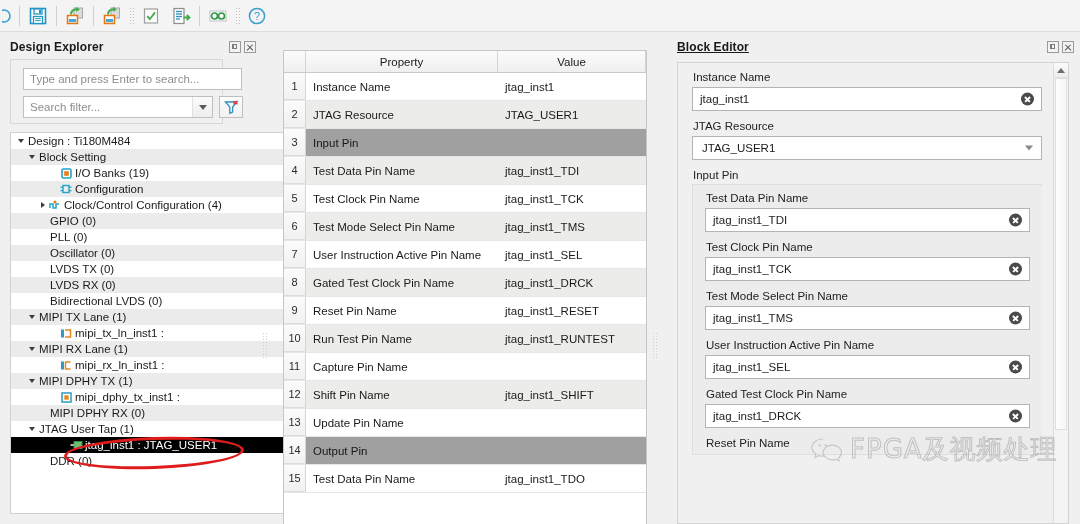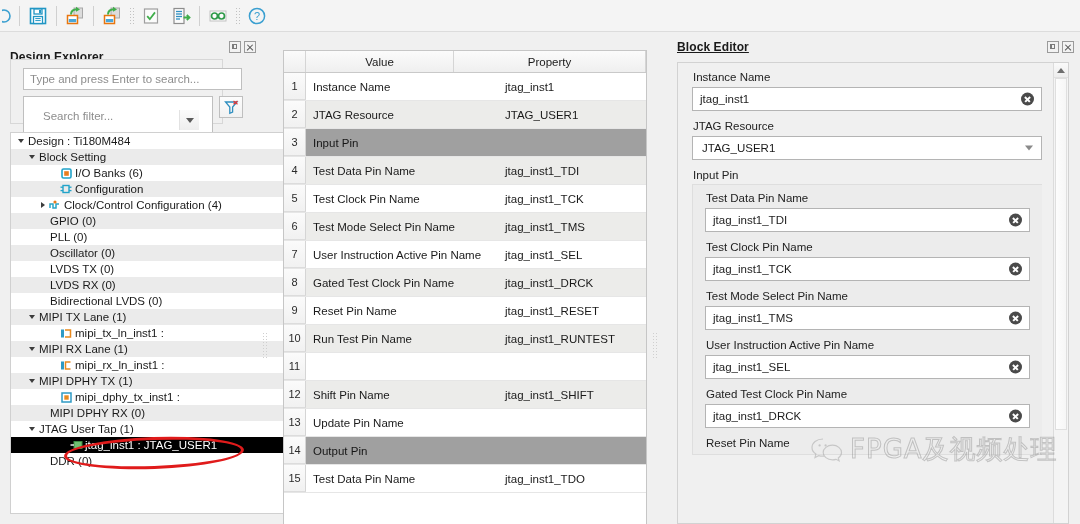--- a/index.html
+++ b/index.html
@@ -62,21 +62,21 @@
     background: #f0f0f0; border: 1px solid #d7d7d7;
   }
   .txtinput {
     border: 1px solid #bfbfbf; background: #fff; height: 22px;
     font-size: 11.5px; color: #8d8d8d; padding: 0 6px;
     display: flex; align-items: center;
   }
   #searchInput { position: absolute; left: 12px; top: 8px; width: 219px; }
   #filterInput {
     position: absolute; left: 12px; top: 36px; width: 190px;
-    display: flex; align-items: flex-start; padding: 13px; border: 1px solid #bfbfbf; background:#fff;
+    display: flex; align-items: center; padding: 0; border: 1px solid #bfbfbf; background:#fff;
   }
   #filterInput .fi-text { flex: 1; padding: 0 6px; color: #8d8d8d; font-size: 11.5px; }
   #filterInput .fi-arrow {
     width: 20px; height: 20px; display: flex; align-items: center; justify-content: center;
     border-left: 1px solid #e2e2e2; background: linear-gradient(#fbfbfb,#eeeeee);
   }
   .caret-dn { width: 0; height: 0; border-left: 4px solid transparent; border-right: 4px solid transparent; border-top: 5px solid #5a5a5a; }
   #filterBtn {
     position: absolute; left: 208px; top: 36px; width: 24px; height: 22px;
     border: 1px solid #bfbfbf; background: linear-gradient(#fdfdfd,#f1f1f1);
@@ -279,21 +279,21 @@
       </div>
     <div class="tb-item">
       <svg width="20" height="20" viewBox="0 0 20 20">
         <circle cx="10" cy="10" r="7.6" fill="none" stroke="#3a9fd0" stroke-width="1.5"></circle>
         <text x="10" y="14" text-anchor="middle" font-size="11" fill="#3a9fd0" font-family="Liberation Sans, sans-serif">?</text>
       </svg>
     </div>
   </div>
 
   <div id="designExplorer">
-    <div class="panel-title" style="left:10px; top:7px;margin-top:10px;">Design Explorer</div>
+    <div class="panel-title" style="left:10px; top:7px;">Design Explorer</div>
     <div class="panel-btns" style="right:8px; top:8px;">
       <span class="pbtn float"></span>
       <span class="pbtn close"></span>
     </div>
 
     <div class="de-searchbox">
       <div class="txtinput" id="searchInput">Type and press Enter to search...</div>
 
       <div id="filterInput">
         <span class="fi-text">Search filter...</span>
@@ -327,21 +327,21 @@
         </div>
         <div class="trow">
           <span style="flex: 0 0 37px;"></span>
           <span class="tarrow"></span>
           <span class="ticon">
             <svg width="11" height="11" viewBox="0 0 11 11">
               <rect x="1" y="1" width="9" height="9" rx="1.5" fill="none" stroke="#22a3c9" stroke-width="1.6"></rect>
               <rect x="3.2" y="3.2" width="4.6" height="4.6" fill="#e87d1e"></rect>
             </svg>
           </span>
-          <span class="tlabel">I/O Banks (6)</span>
+          <span class="tlabel">I/O Banks (19)</span>
         </div>
         <div class="trow alt">
           <span style="flex: 0 0 37px;"></span>
           <span class="tarrow"></span>
           <span class="ticon">
             <svg width="12" height="10" viewBox="0 0 12 10">
               <rect x="3" y="1.5" width="6" height="7" fill="none" stroke="#22a3c9" stroke-width="1.4"></rect>
               <line x1="0.5" y1="3.2" x2="3" y2="3.2" stroke="#22a3c9" stroke-width="1.3"></line>
               <line x1="0.5" y1="6.6" x2="3" y2="6.6" stroke="#22a3c9" stroke-width="1.3"></line>
               <line x1="9" y1="3.2" x2="11.5" y2="3.2" stroke="#22a3c9" stroke-width="1.3"></line>
@@ -477,22 +477,22 @@
         </div>
       </div>
   </div>
 
   <div class="splitgrip" style="left:262px; top:332px;"></div>
   <div class="splitgrip" style="left:652px; top:332px;"></div>
 
   <div id="propPanel">
     <div class="pt-head">
       <div class="hnum"></div>
+      <div class="hcell hprop">Property</div>
       <div class="hcell hval">Value</div>
-      <div class="hcell hprop">Property</div>
     </div>
     <div id="ptBody">
         <div class="pt-row">
           <div class="num">1</div>
           <div class="prop">Instance Name</div>
           <div class="val">jtag_inst1</div>
         </div>
         <div class="pt-row alt">
           <div class="num">2</div>
           <div class="prop">JTAG Resource</div>
@@ -533,20 +533,21 @@
           <div class="prop">Reset Pin Name</div>
           <div class="val">jtag_inst1_RESET</div>
         </div>
         <div class="pt-row alt">
           <div class="num">10</div>
           <div class="prop">Run Test Pin Name</div>
           <div class="val">jtag_inst1_RUNTEST</div>
         </div>
         <div class="pt-row">
           <div class="num">11</div>
+          <div class="prop">Capture Pin Name</div>
         </div>
         <div class="pt-row alt">
           <div class="num">12</div>
           <div class="prop">Shift Pin Name</div>
           <div class="val">jtag_inst1_SHIFT</div>
         </div>
         <div class="pt-row">
           <div class="num">13</div>
           <div class="prop">Update Pin Name</div>
         </div>

